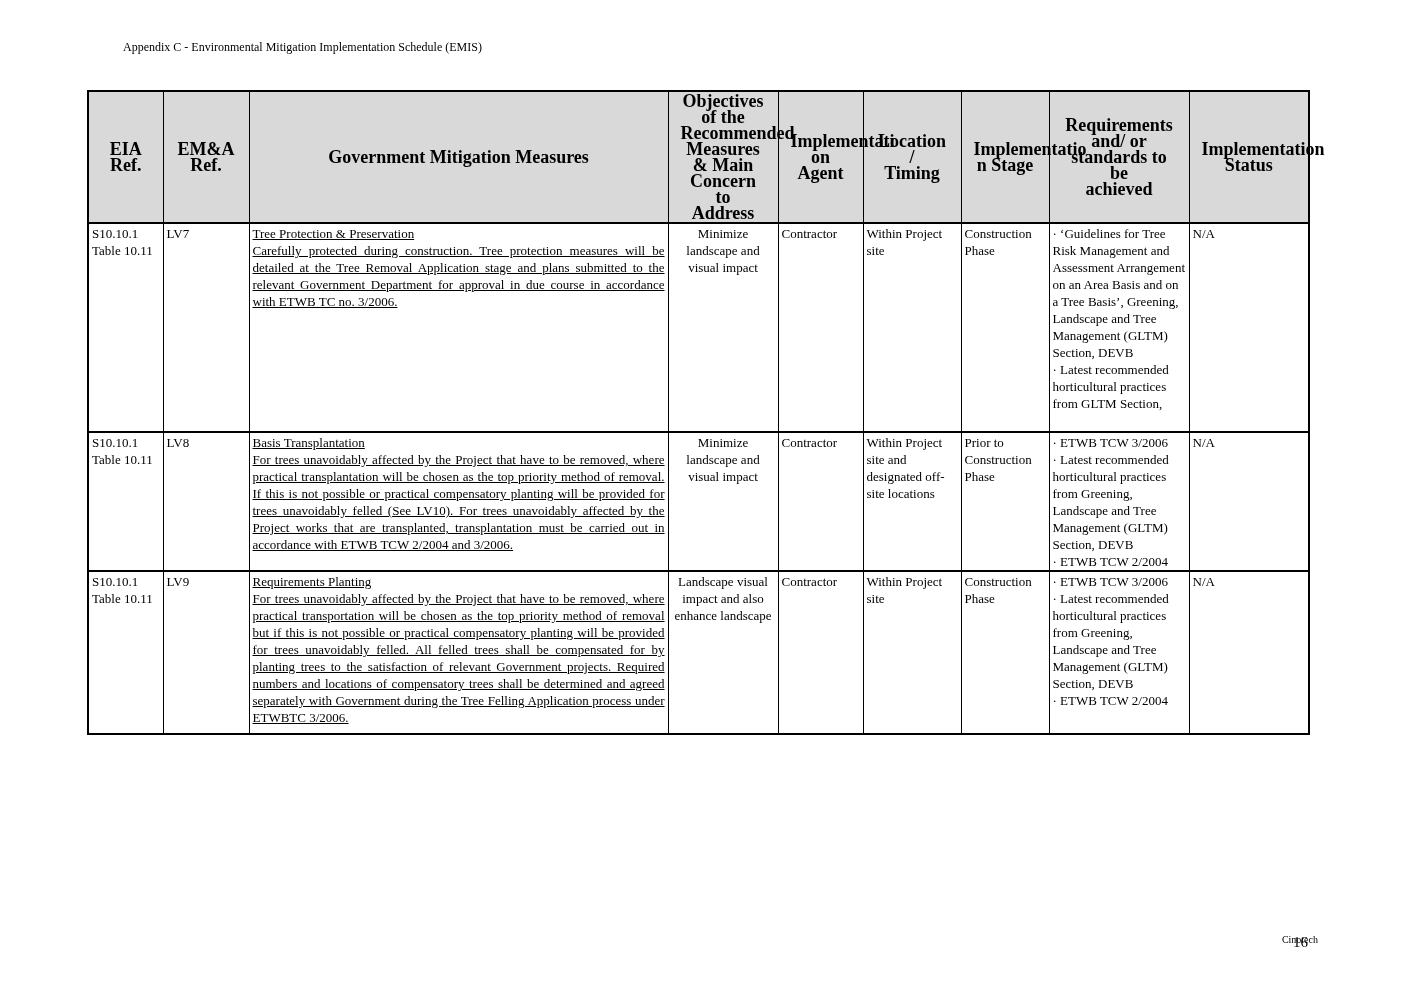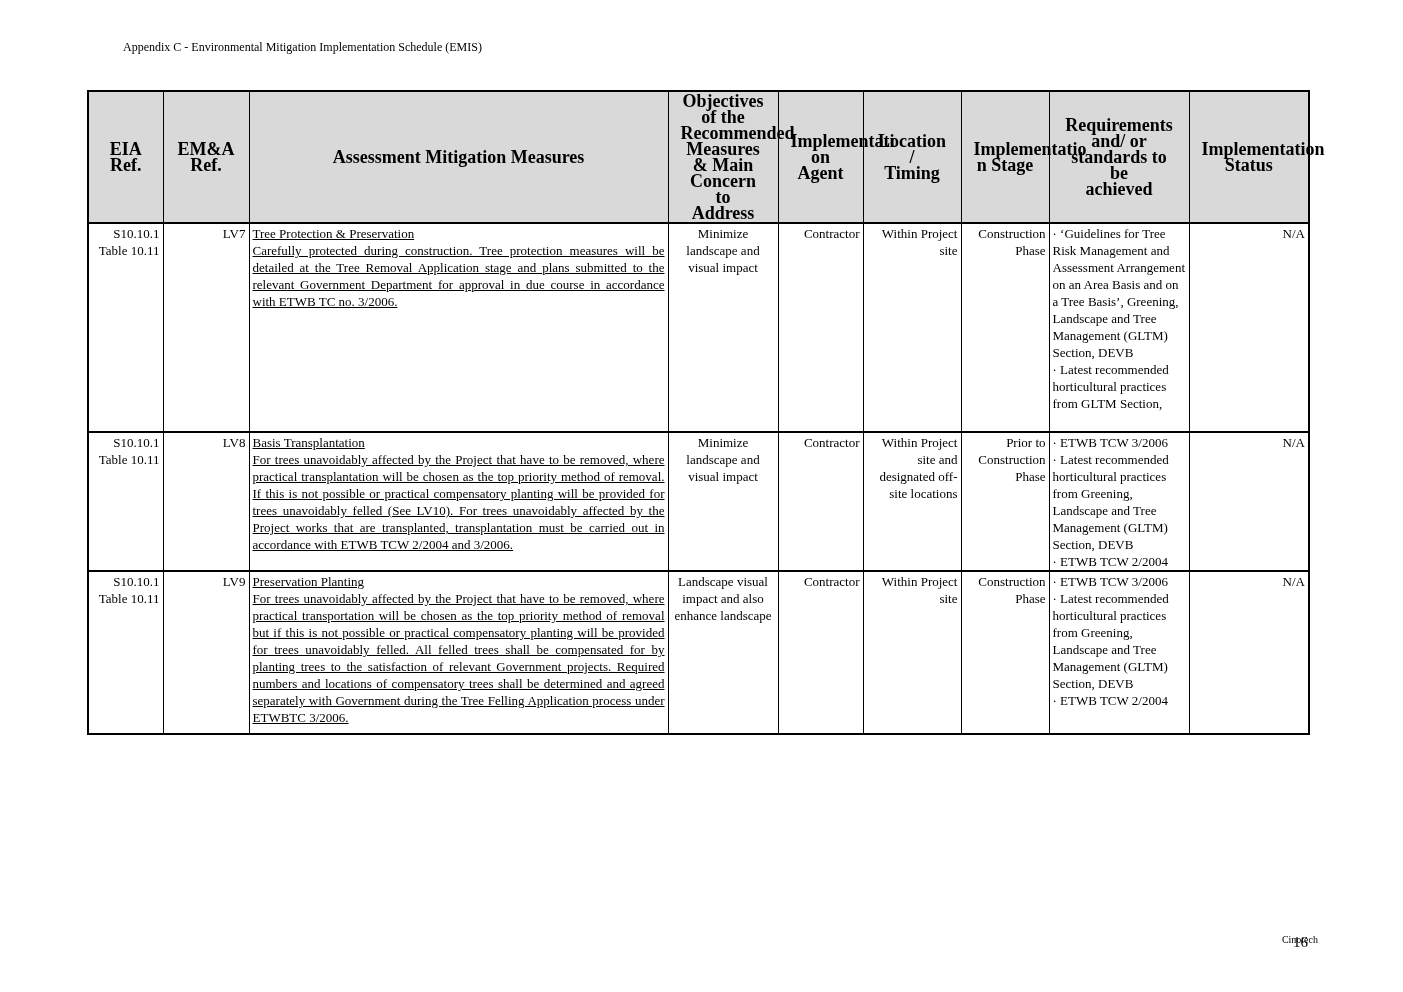--- a/index.html
+++ b/index.html
@@ -43,21 +43,21 @@
     vertical-align: middle;
     padding: 1px 12px;
     white-space: pre-line;
   }
   table.emis td {
     border: 1px solid #000000;
     border-top: 2px solid #000000;
     vertical-align: top;
     padding: 1px 3px 0 3px;
   }
-  td.c-center { text-align: right; white-space: pre-line; }
+  td.c-center { text-align: left; white-space: pre-line; }
   td.c-measures { text-align: left; padding: 1px 4px 0 4px; }
   .measure-title { text-decoration: underline; }
   .measure-body { text-align: justify; text-decoration: underline; }
   td.c-objectives { text-align: center; white-space: pre-line; padding: 1px 3px 0 4px; }
   td.c-req { text-align: left; padding: 1px 3px 0 2px; }
   .req-clip { height: 190px; overflow: hidden; }
   .req-item { text-align: left; }
   .footer-page {
     position: absolute;
     left: 87px;
@@ -87,21 +87,21 @@
     <col style="width:85px">
     <col style="width:98px">
     <col style="width:88px">
     <col style="width:140px">
     <col style="width:120px">
   </colgroup>
   <tbody>
       <tr style="height:81px;">
     <th>EIA Ref.</th>
     <th>EM&amp;A Ref.</th>
-    <th>Assessment Mitigation Measures</th>
+    <th>Government Mitigation Measures</th>
     <th>Objectives of the
 Recommended
 Measures &amp; Main
 Concern to
 Address</th>
     <th>Implementati
 on Agent</th>
     <th>Location /
 Timing</th>
     <th>Implementatio
@@ -163,21 +163,21 @@
       <div class="req-item">· ETWB TCW 2/2004</div>
     </td>
     <td class="c-center">N/A</td>
   </tr>
 
   <tr style="height:163px;">
     <td class="c-center">S10.10.1
 Table 10.11</td>
     <td class="c-center">LV9</td>
     <td class="c-measures">
-      <div class="measure-title">Preservation Planting</div>
+      <div class="measure-title">Requirements Planting</div>
       <div class="measure-body">For trees unavoidably affected by the Project that have to be removed, where practical transportation will be chosen as the top priority method of removal but if this is not possible or practical compensatory planting will be provided for trees unavoidably felled.  All felled trees shall be compensated for by planting trees to the satisfaction of relevant Government projects.  Required numbers and locations of compensatory trees shall be determined and agreed separately with Government during the Tree Felling Application process under ETWBTC 3/2006.</div>
     </td>
     <td class="c-objectives">Landscape visual
 impact and also
 enhance landscape</td>
     <td class="c-center">Contractor</td>
     <td class="c-center">Within Project
 site</td>
     <td class="c-center">Construction
 Phase</td>

